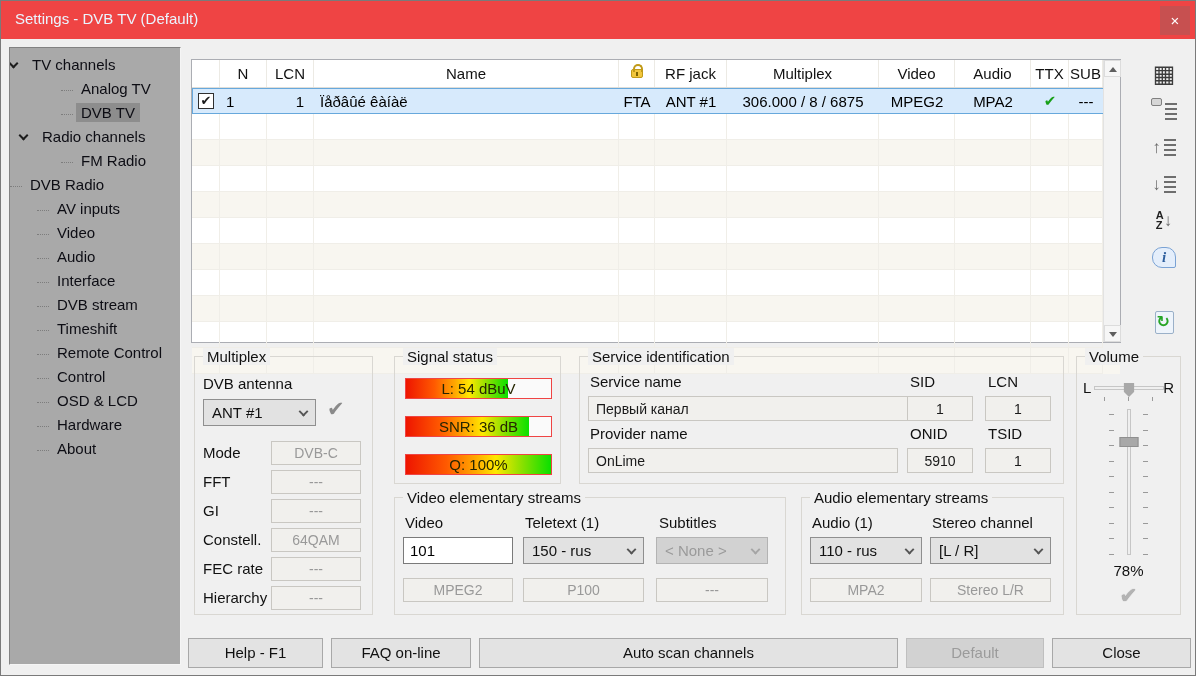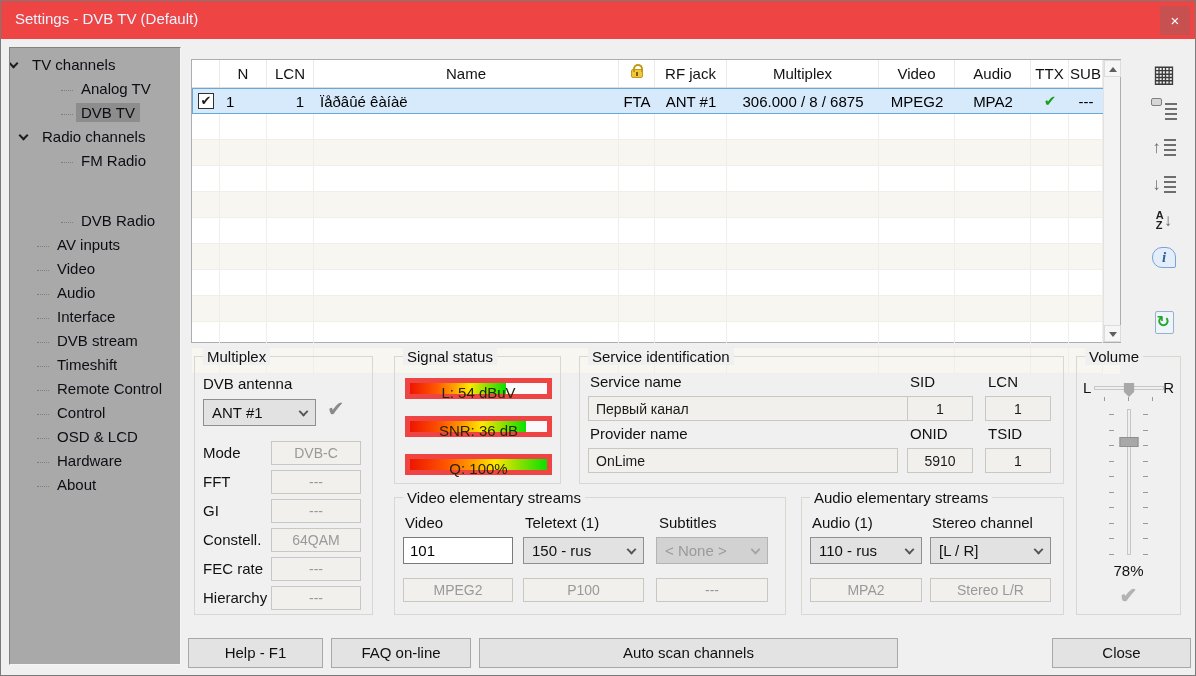--- a/index.html
+++ b/index.html
@@ -76,21 +76,21 @@
   .robox.darktx { color:#1a1a1a; justify-content:flex-start; padding-left:7px; }
   .combo { position:absolute; background:#e2e2e2; border:1px solid #8f8f8f; display:flex; align-items:center;
            padding-left:8px; font-size:15px; color:#111; cursor:pointer; }
   .combo .cchev { position:absolute; right:8px; top:50%; width:7px; height:7px; border-right:2px solid #555;
                   border-bottom:2px solid #555; transform:translateY(-70%) rotate(45deg); }
   .combo.disabled { background:#d2d2d2; color:#9a9a9a; border-color:#b3b3b3; }
   .combo.disabled .cchev { border-color:#a5a5a5; }
   .graycheck { font-size:21px; color:#8a8a8a; }
 
   
-  .sigbar { position:absolute; left:10px; width:147px; height:21px; background:#fafafa; border:5px solid #ef4444; }
+  .sigbar { position:absolute; left:10px; width:147px; height:21px; background:#fafafa; border:1px solid #ef4444; }
   .sigbar .fill { position:absolute; left:0; top:0; bottom:0;
     background:linear-gradient(90deg,#ee1500 0%,#ff5a00 28%,#ffa800 48%,#ffe800 62%,#8ae000 80%,#0ae000 100%); }
   .sigbar .sbl { position:absolute; inset:0; text-align:center; line-height:19px; font-size:15px; color:#262600; }
 
   
   .tinput { position:absolute; background:#fff; border:1px solid #7a7a7a; font-size:15px; padding-left:6px;
             font-family:"Liberation Sans","DejaVu Sans",sans-serif; color:#000; }
 
   
   #vol-h-track { position:absolute; left:17px; top:29px; width:70px; height:4px; background:#efefef; border:1px solid #c6c6c6; }
@@ -118,21 +118,21 @@
     <span id="title-text">Settings - DVB TV (Default)</span>
     <div id="close-btn">×</div>
   </div>
 
   <div id="sidebar">
       <div class="titem" style="padding-left: 0; margin-top: 5px;"><span class="chev"></span><span class="lbl">TV channels</span></div>
       <div class="titem" style="padding-left: 51px;"><span class="stub"></span><span class="lbl">Analog TV</span></div>
       <div class="titem" style="padding-left: 51px;"><span class="stub"></span><span class="lbl sel">DVB TV</span></div>
       <div class="titem" style="padding-left: 10px;"><span class="chev"></span><span class="lbl">Radio channels</span></div>
       <div class="titem" style="padding-left: 51px;"><span class="stub"></span><span class="lbl">FM Radio</span></div>
-      <div class="titem" style="padding-left: 51px; margin-top: 36px;"><span class="stub"></span><span class="lbl">DVB Radio</span></div>
+      <div class="titem" style=""><span class="stub"></span><span class="lbl">DVB Radio</span></div>
       <div class="titem" style="padding-left: 27px;"><span class="stub"></span><span class="lbl">AV inputs</span></div>
       <div class="titem" style="padding-left: 27px;"><span class="stub"></span><span class="lbl">Video</span></div>
       <div class="titem" style="padding-left: 27px;"><span class="stub"></span><span class="lbl">Audio</span></div>
       <div class="titem" style="padding-left: 27px;"><span class="stub"></span><span class="lbl">Interface</span></div>
       <div class="titem" style="padding-left: 27px;"><span class="stub"></span><span class="lbl">DVB stream</span></div>
       <div class="titem" style="padding-left: 27px;"><span class="stub"></span><span class="lbl">Timeshift</span></div>
       <div class="titem" style="padding-left: 27px;"><span class="stub"></span><span class="lbl">Remote Control</span></div>
       <div class="titem" style="padding-left: 27px;"><span class="stub"></span><span class="lbl">Control</span></div>
       <div class="titem" style="padding-left: 27px;"><span class="stub"></span><span class="lbl">OSD &amp; LCD</span></div>
       <div class="titem" style="padding-left: 27px;"><span class="stub"></span><span class="lbl">Hardware</span></div>
@@ -473,15 +473,16 @@
       </div>
     <div class="flabel" style="left:0;right:0;top:205px;text-align:center">78%</div>
     <div style="position:absolute;left:0;right:0;top:226px;text-align:center">
       <span class="outline-check">✔</span>
     </div>
   </div>
 
   <div class="fbtn" style="left:187px;width:135px">Help - F1</div>
   <div class="fbtn" style="left:330px;width:140px">FAQ on-line</div>
   <div class="fbtn" style="left:478px;width:419px">Auto scan channels</div>
+  <div class="fbtn disabled" style="left:905px;width:138px">Default</div>
   <div class="fbtn" style="left:1051px;width:139px">Close</div>
 
 </div>
 
 </body></html>

